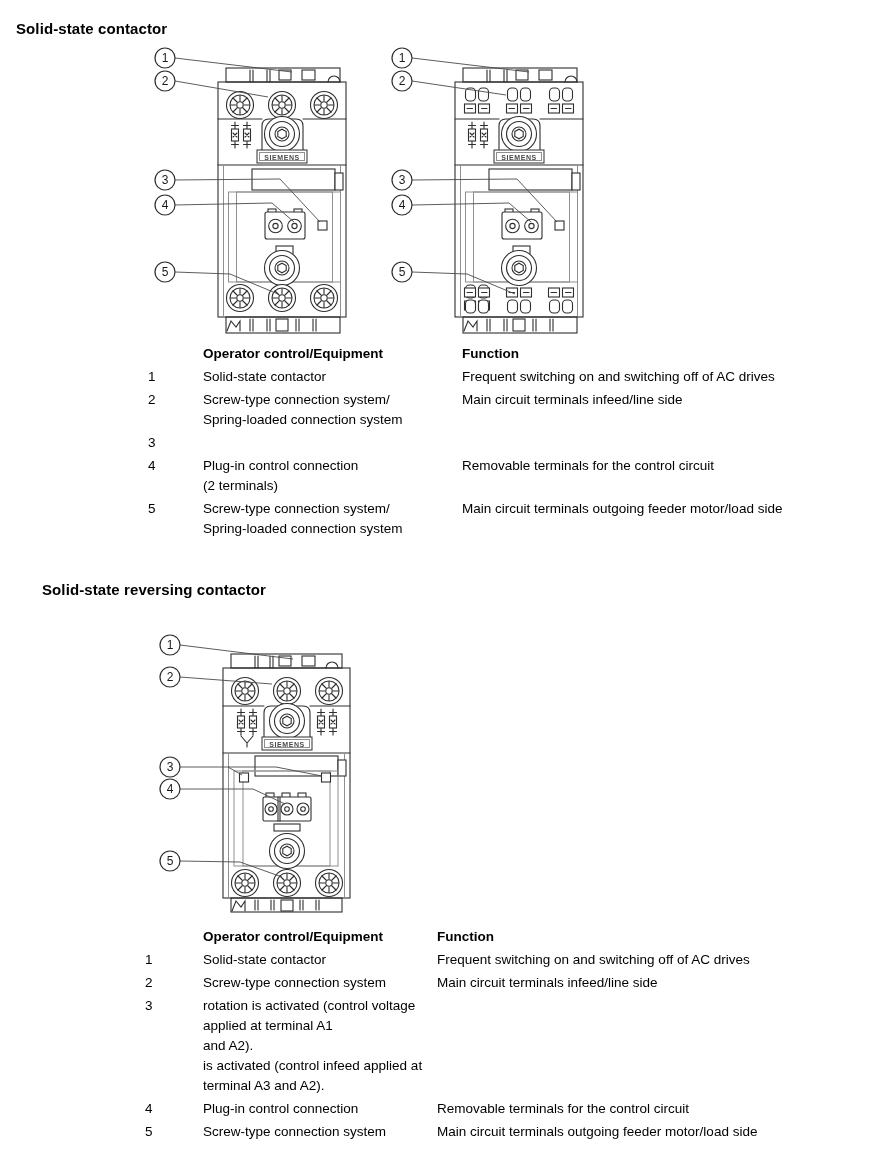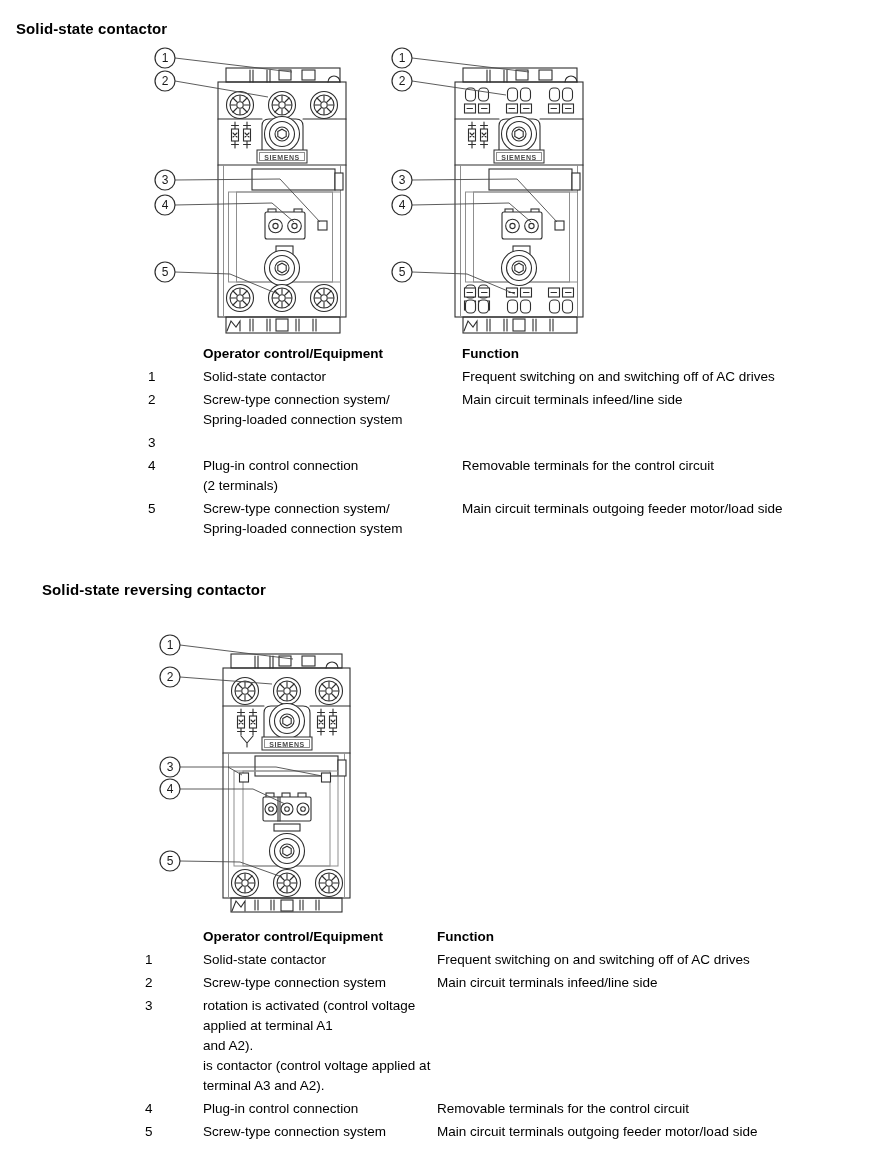--- a/index.html
+++ b/index.html
@@ -398,21 +398,21 @@
         <span>Main circuit terminals infeed/line side</span>
       </div>
   </div>
   <div class="t-row">
     <div class="cell">
         <span>3</span>
       </div>
     <div class="cell">
         <span>rotation is activated (control voltage applied at terminal A1</span>
         <span>and A2).</span>
-        <span>is contactor (control voltage applied at terminal A3 and A2).</span>
+        <span>is activated (control infeed applied at terminal A3 and A2).</span>
     </div>
   </div>
   <div class="t-row">
     <div class="cell">
         <span>4</span>
       </div>
     <div class="cell">
         <span>Plug-in control connection</span>
       </div>
     <div class="cell">

